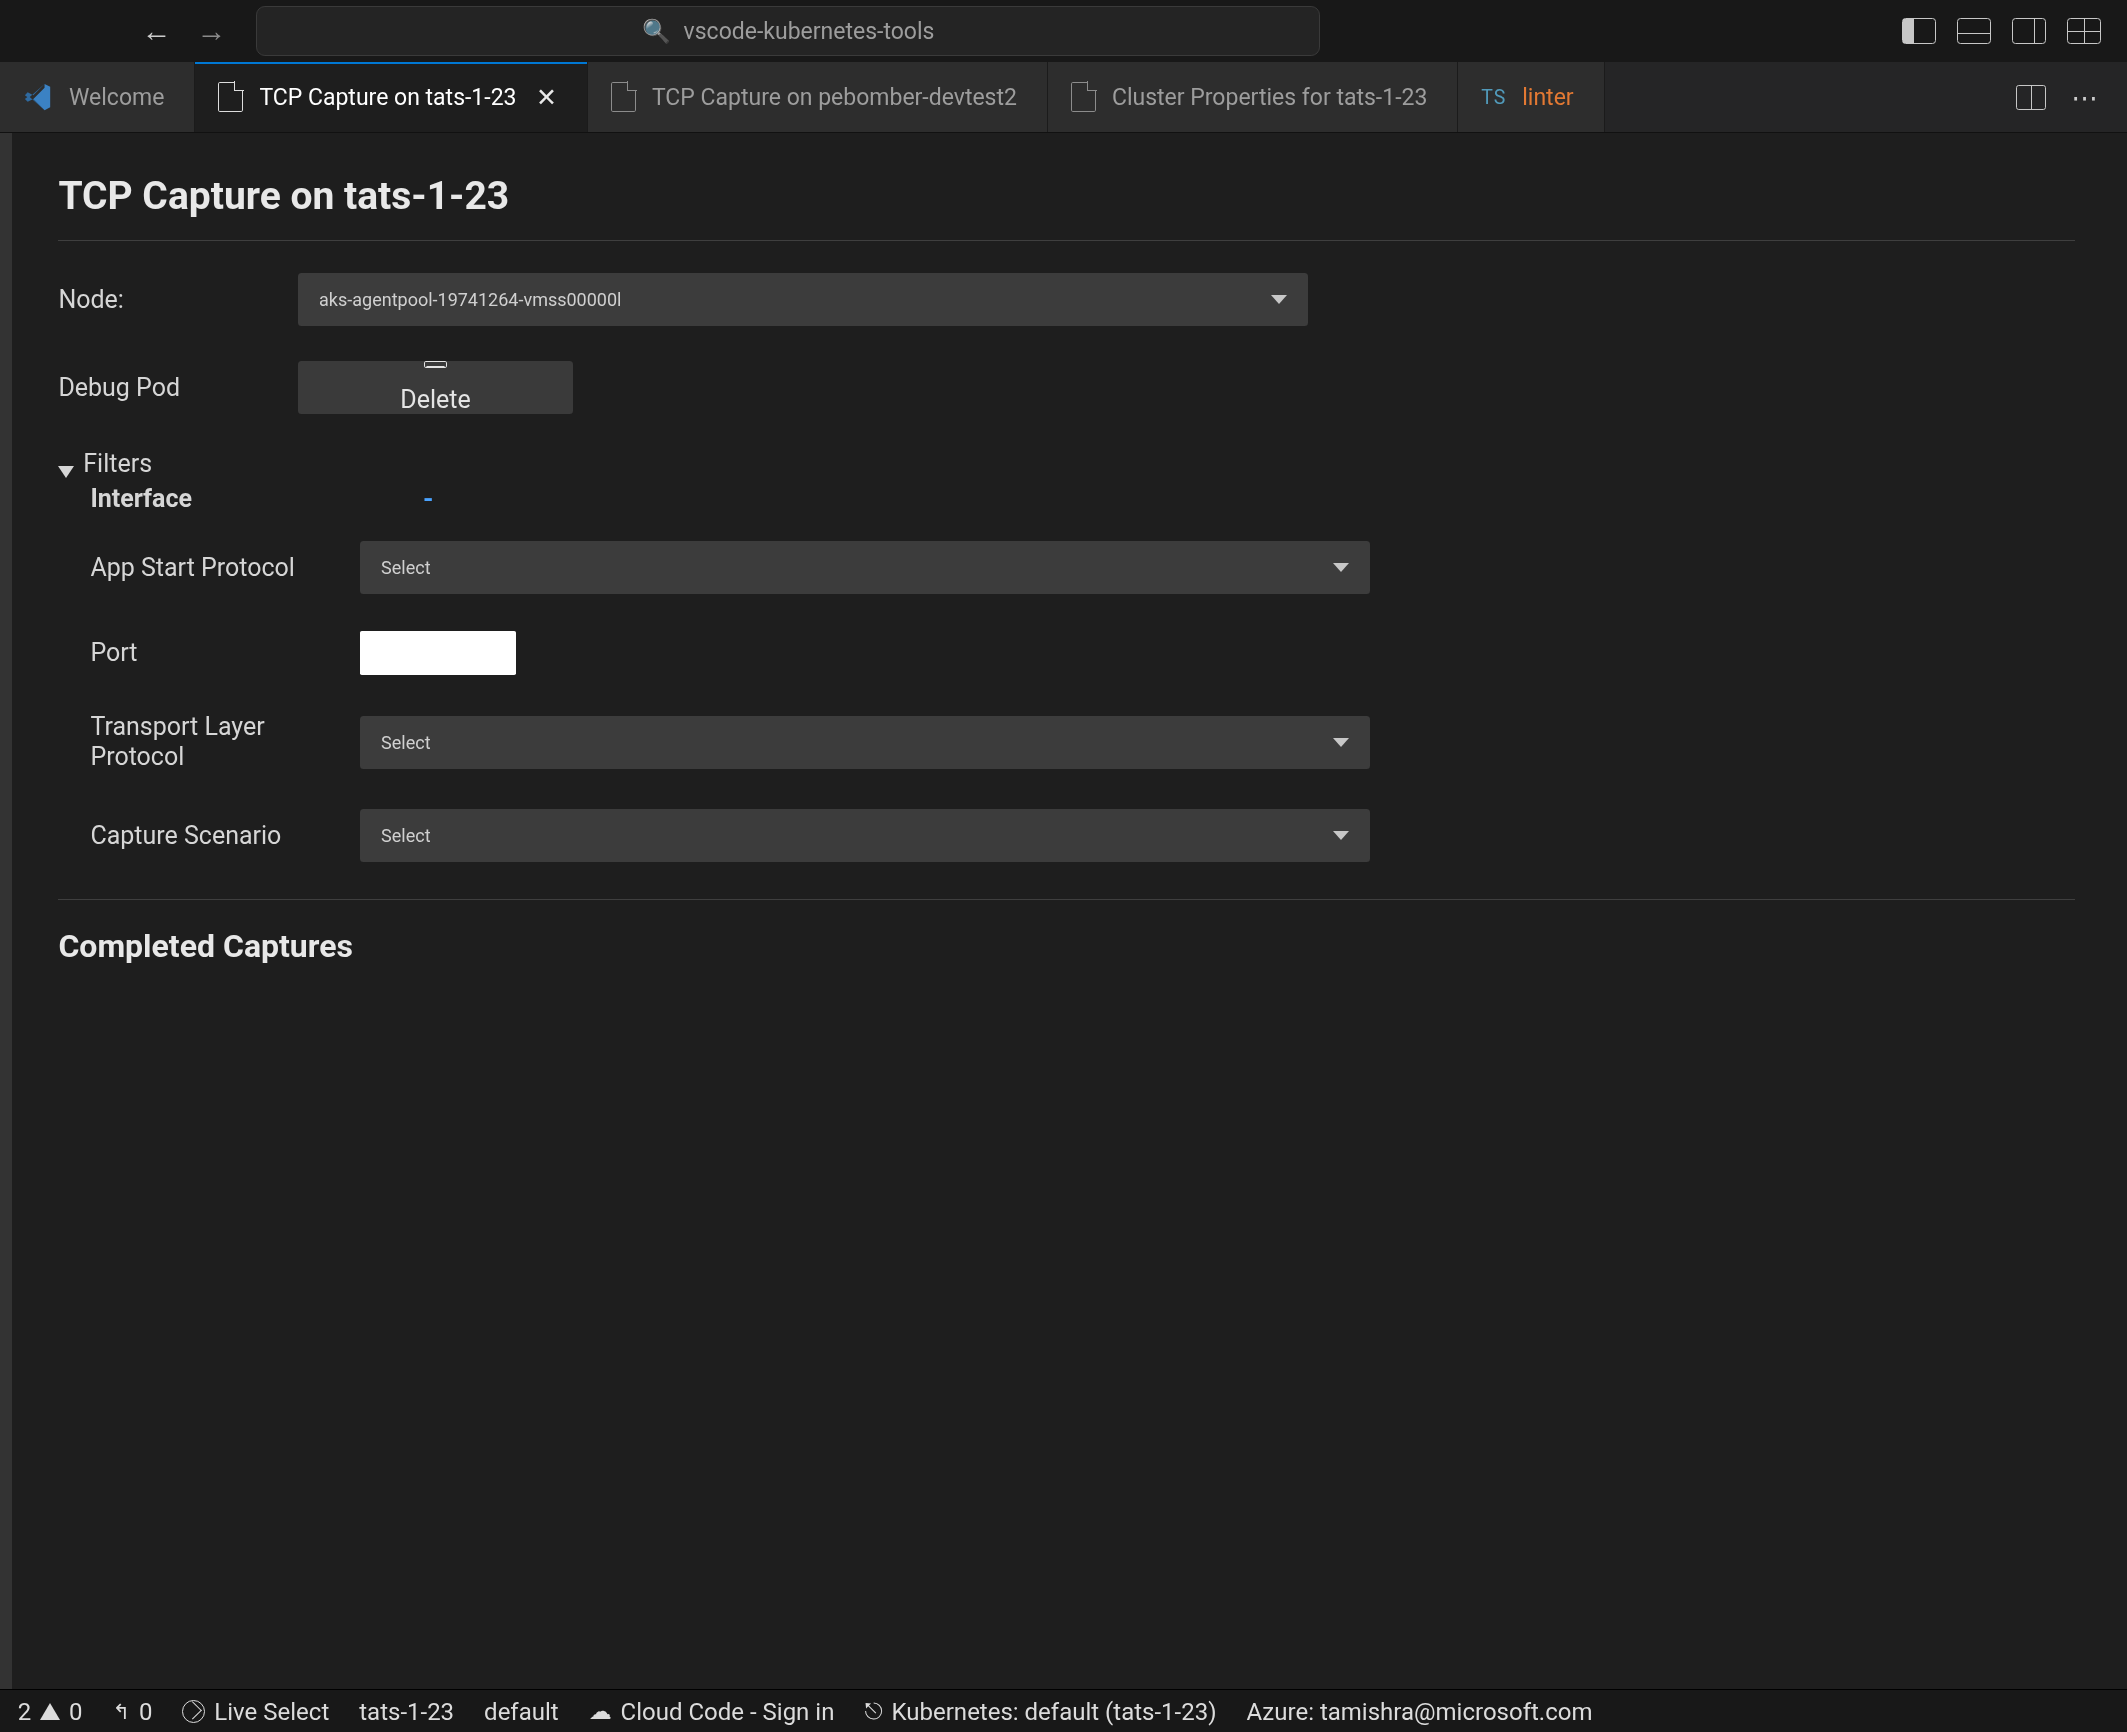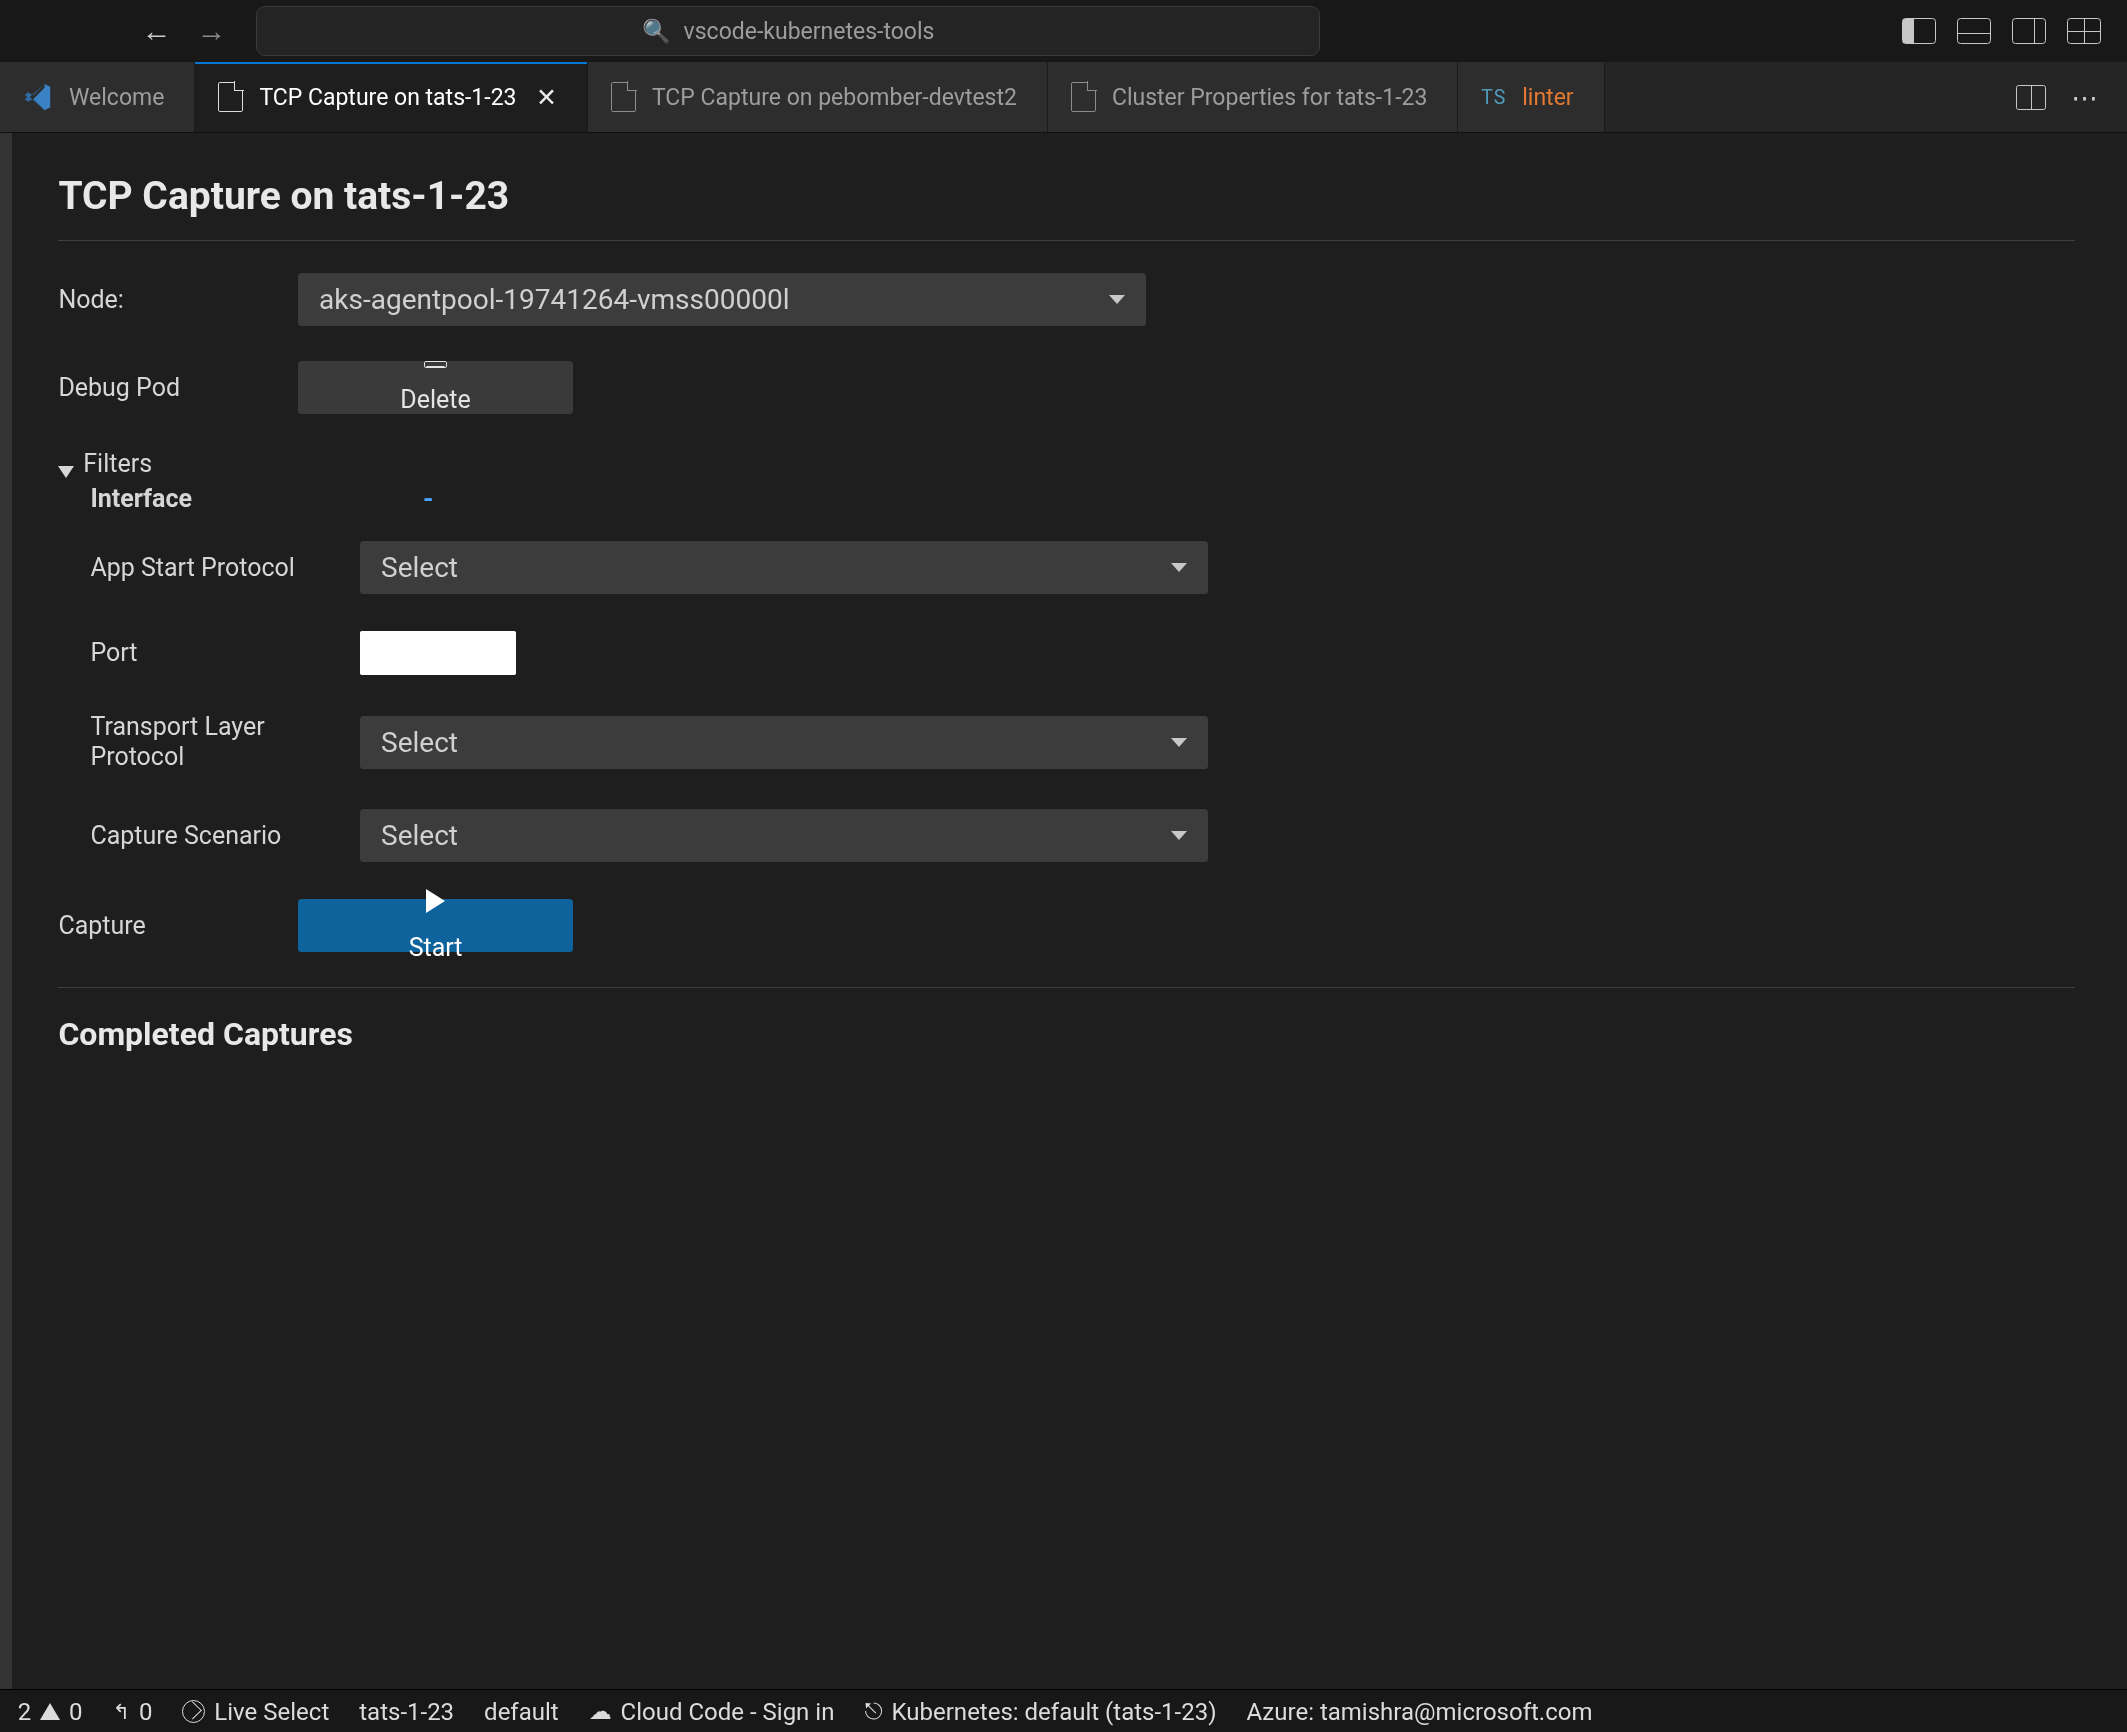--- a/index.html
+++ b/index.html
@@ -152,30 +152,30 @@
     margin-bottom: 35px;
   }
   .form-row .label {
     width: 222px;
     color: #d6d6d6;
     font-size: 25px;
   }
   .filters-block .form-row { margin-bottom: 37px; }
   .filters-block .label { width: 284px; padding-left: 32px; line-height:1.2;}
   .select {
-    width: 848px;
+    width: 1010px;
     height: 53px;
     background: var(--input-bg);
     color: #d0d0d0;
     display:flex;
     align-items:center;
     justify-content:space-between;
     padding: 12px 21px;
     border-radius:3.5px;
-    font-size: 28px;
+    font-size: 18px;
   }
   .chevron { width:0;height:0;border-left:8px solid transparent;border-right:8px solid transparent;border-top:9.8px solid #c7c7c7; }
   .port-input {
     width: 156px; height:44px; background:#fff; border:none; border-radius:1.8px;
   }
   .text-input {
     width: 1601px; height: 57px; background: var(--input-bg); border:none; border-radius:3.5px; color:#ddd; padding:0 14px; font-size:23px;
   }
   .btn {
     height: 53px;
@@ -339,27 +339,20 @@
         <div class="form-row">
           <div class="label">Capture Scenario</div>
           <div class="select">
             <span>Select</span>
             <span class="chevron"></span>
           </div>
         </div>
 
       </div>
 
-      <div class="form-row" style="margin-top:8.9px;">
-        <div class="label">Capture</div>
-        <div class="btn primary">
-          <span class="icon-play"></span>
-          <span>Start</span>
-        </div>
-      </div>
 
       <div class="hr wide"></div>
 
       <h2 class="section">Completed Captures</h2>
     </div>
   </div>
 
   <div class="statusbar">
     <span class="status-item">
       <span>2</span>

